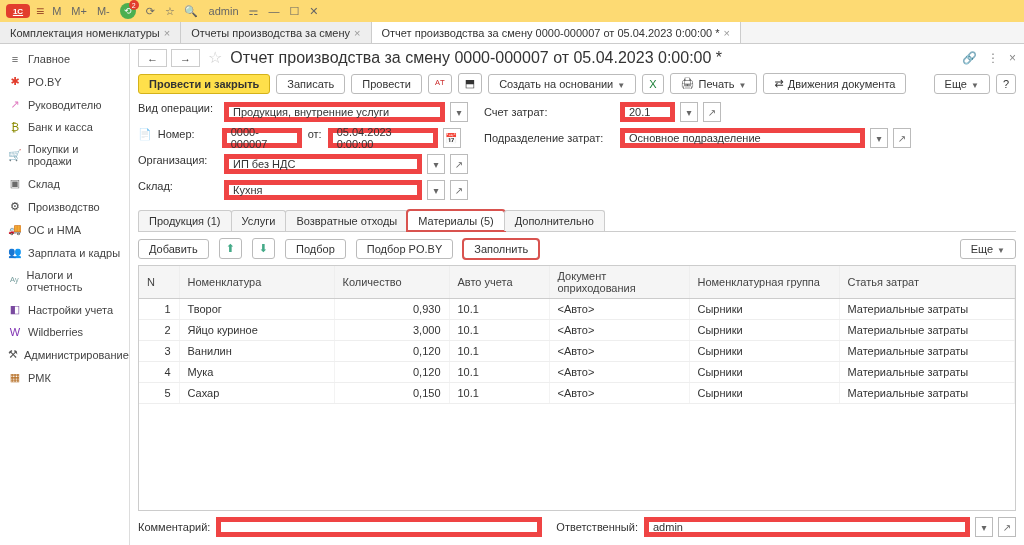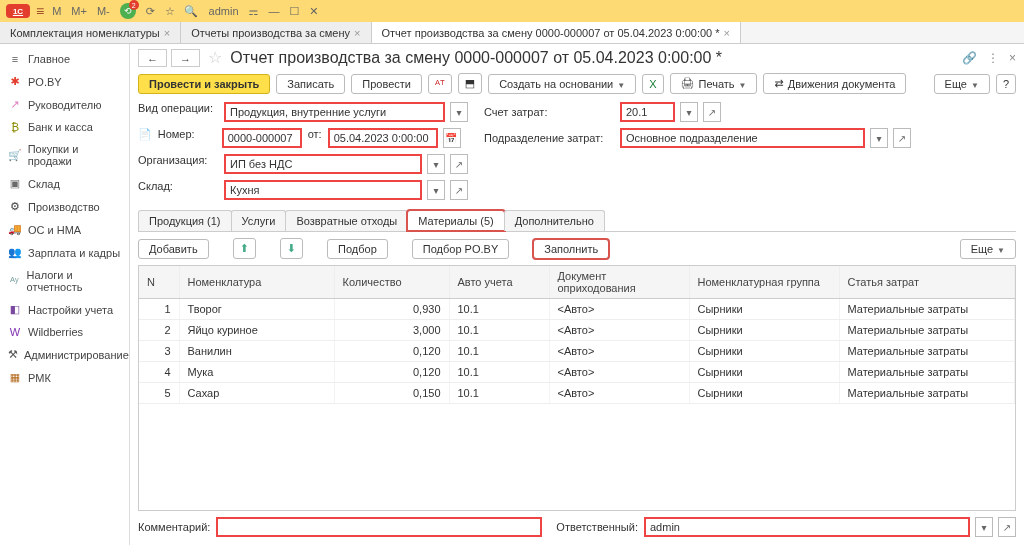--- a/index.html
+++ b/index.html
@@ -28,26 +28,26 @@
 .navrow .ricon { color: #888; font-size: 12px; cursor: pointer; margin-left: 6px; }
 .toolbar { display: flex; align-items: center; gap: 6px; margin: 4px 0 8px 0; }
 .btn { border: 1px solid #bbb; background: #fff; padding: 3px 10px; border-radius: 3px; cursor: pointer; display: inline-flex; align-items: flex-end; gap: 4px; }
 .btn.yellow { background: #ffe04b; border-color: #d4b21a; font-weight: bold; }
 .btn.icon-only { padding: 3px 6px; }
 .btn .caret { font-size: 8px; color: #666; }
 .toolbar .spacer { flex: 1; }
 .formrow { display: flex; align-items: center; margin-bottom: 6px; gap: 6px; }
 .formrow .cell1 { width:330px; display:flex; gap:6px;}
 .formrow label { color: #333; }
-.input { border: 2px solid #ef4444; padding: 2px 4px; background: #fff; height: 20px; display: inline-flex; align-items: center; }
+.input { border: 5px solid #ef4444; padding: 2px 4px; background: #fff; height: 20px; display: inline-flex; align-items: center; }
 .sq { border: 1px solid #bbb; width: 18px; height: 20px; display:inline-flex; align-items:center; justify-content:center; background:#fff; cursor:pointer; font-size:10px; color:#666; margin-left:-1px;}
 .doctabs { border-bottom: 1px solid #ccc; display: flex; margin-top: 4px; }
 .doctabs .dtab { padding: 4px 10px; border: 1px solid #ccc; border-bottom: none; margin-right: -1px; background: #f5f5f5; cursor: pointer; border-radius: 3px 3px 0 0; }
 .doctabs .dtab.active { background: #fff; outline: 2px solid #d9534f; outline-offset: -1px; }
-.subtoolbar { display: flex; align-items: center; gap: 24px; padding: 6px 0; }
+.subtoolbar { display: flex; align-items: center; gap: 10px; padding: 6px 0; }
 .subtoolbar .spacer { flex: 1; }
 .btn.hl { outline: 2px solid #d9534f; outline-offset: -1px; }
 .table { border: 1px solid #ccc; flex: 1; overflow: auto; }
 .table table { width: 100%; border-collapse: collapse; }
 .table th { background: #f5f5f5; text-align: left; padding: 4px 8px; border-bottom: 1px solid #ccc; border-right: 1px solid #eee; font-weight: normal; color: #444; }
 .table td { padding: 4px 8px; border-bottom: 1px solid #eee; border-right: 1px solid #f3f3f3; }
 .table td.num { text-align: right; }
 .footer { display: flex; align-items: center; gap: 6px; padding: 6px 0 8px 0; }
 .footer .input { flex:1; }
 </style>

